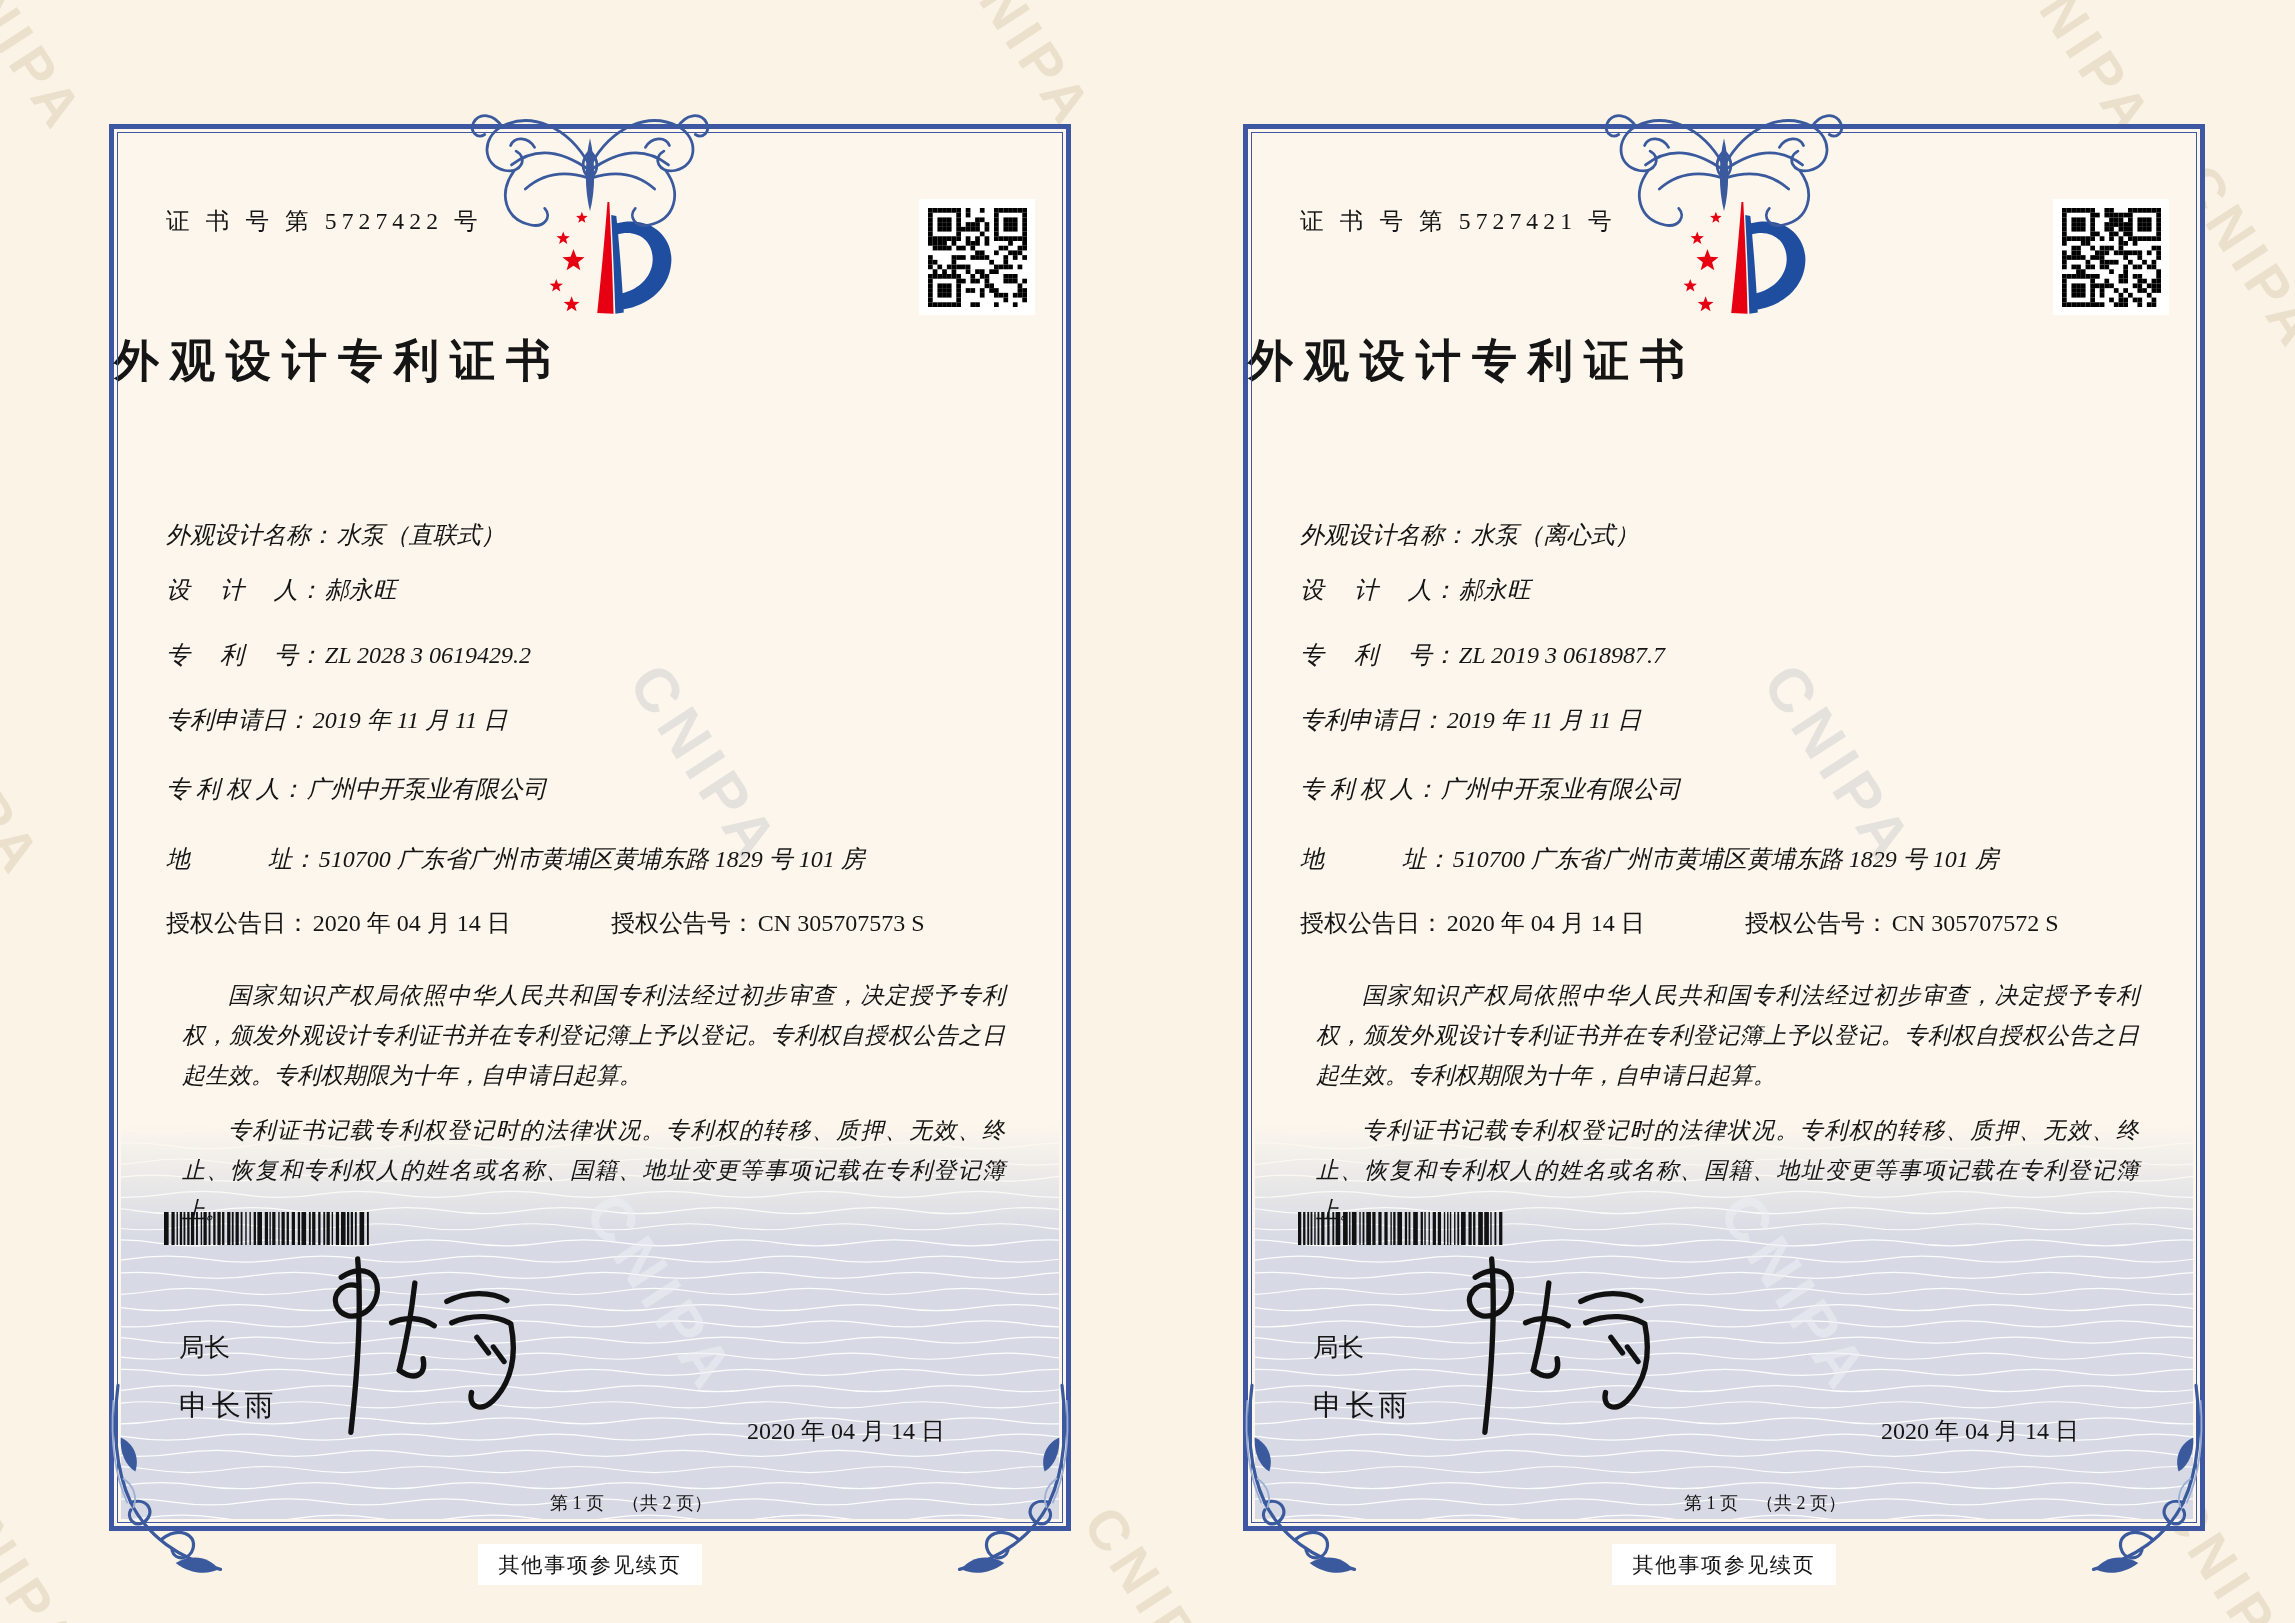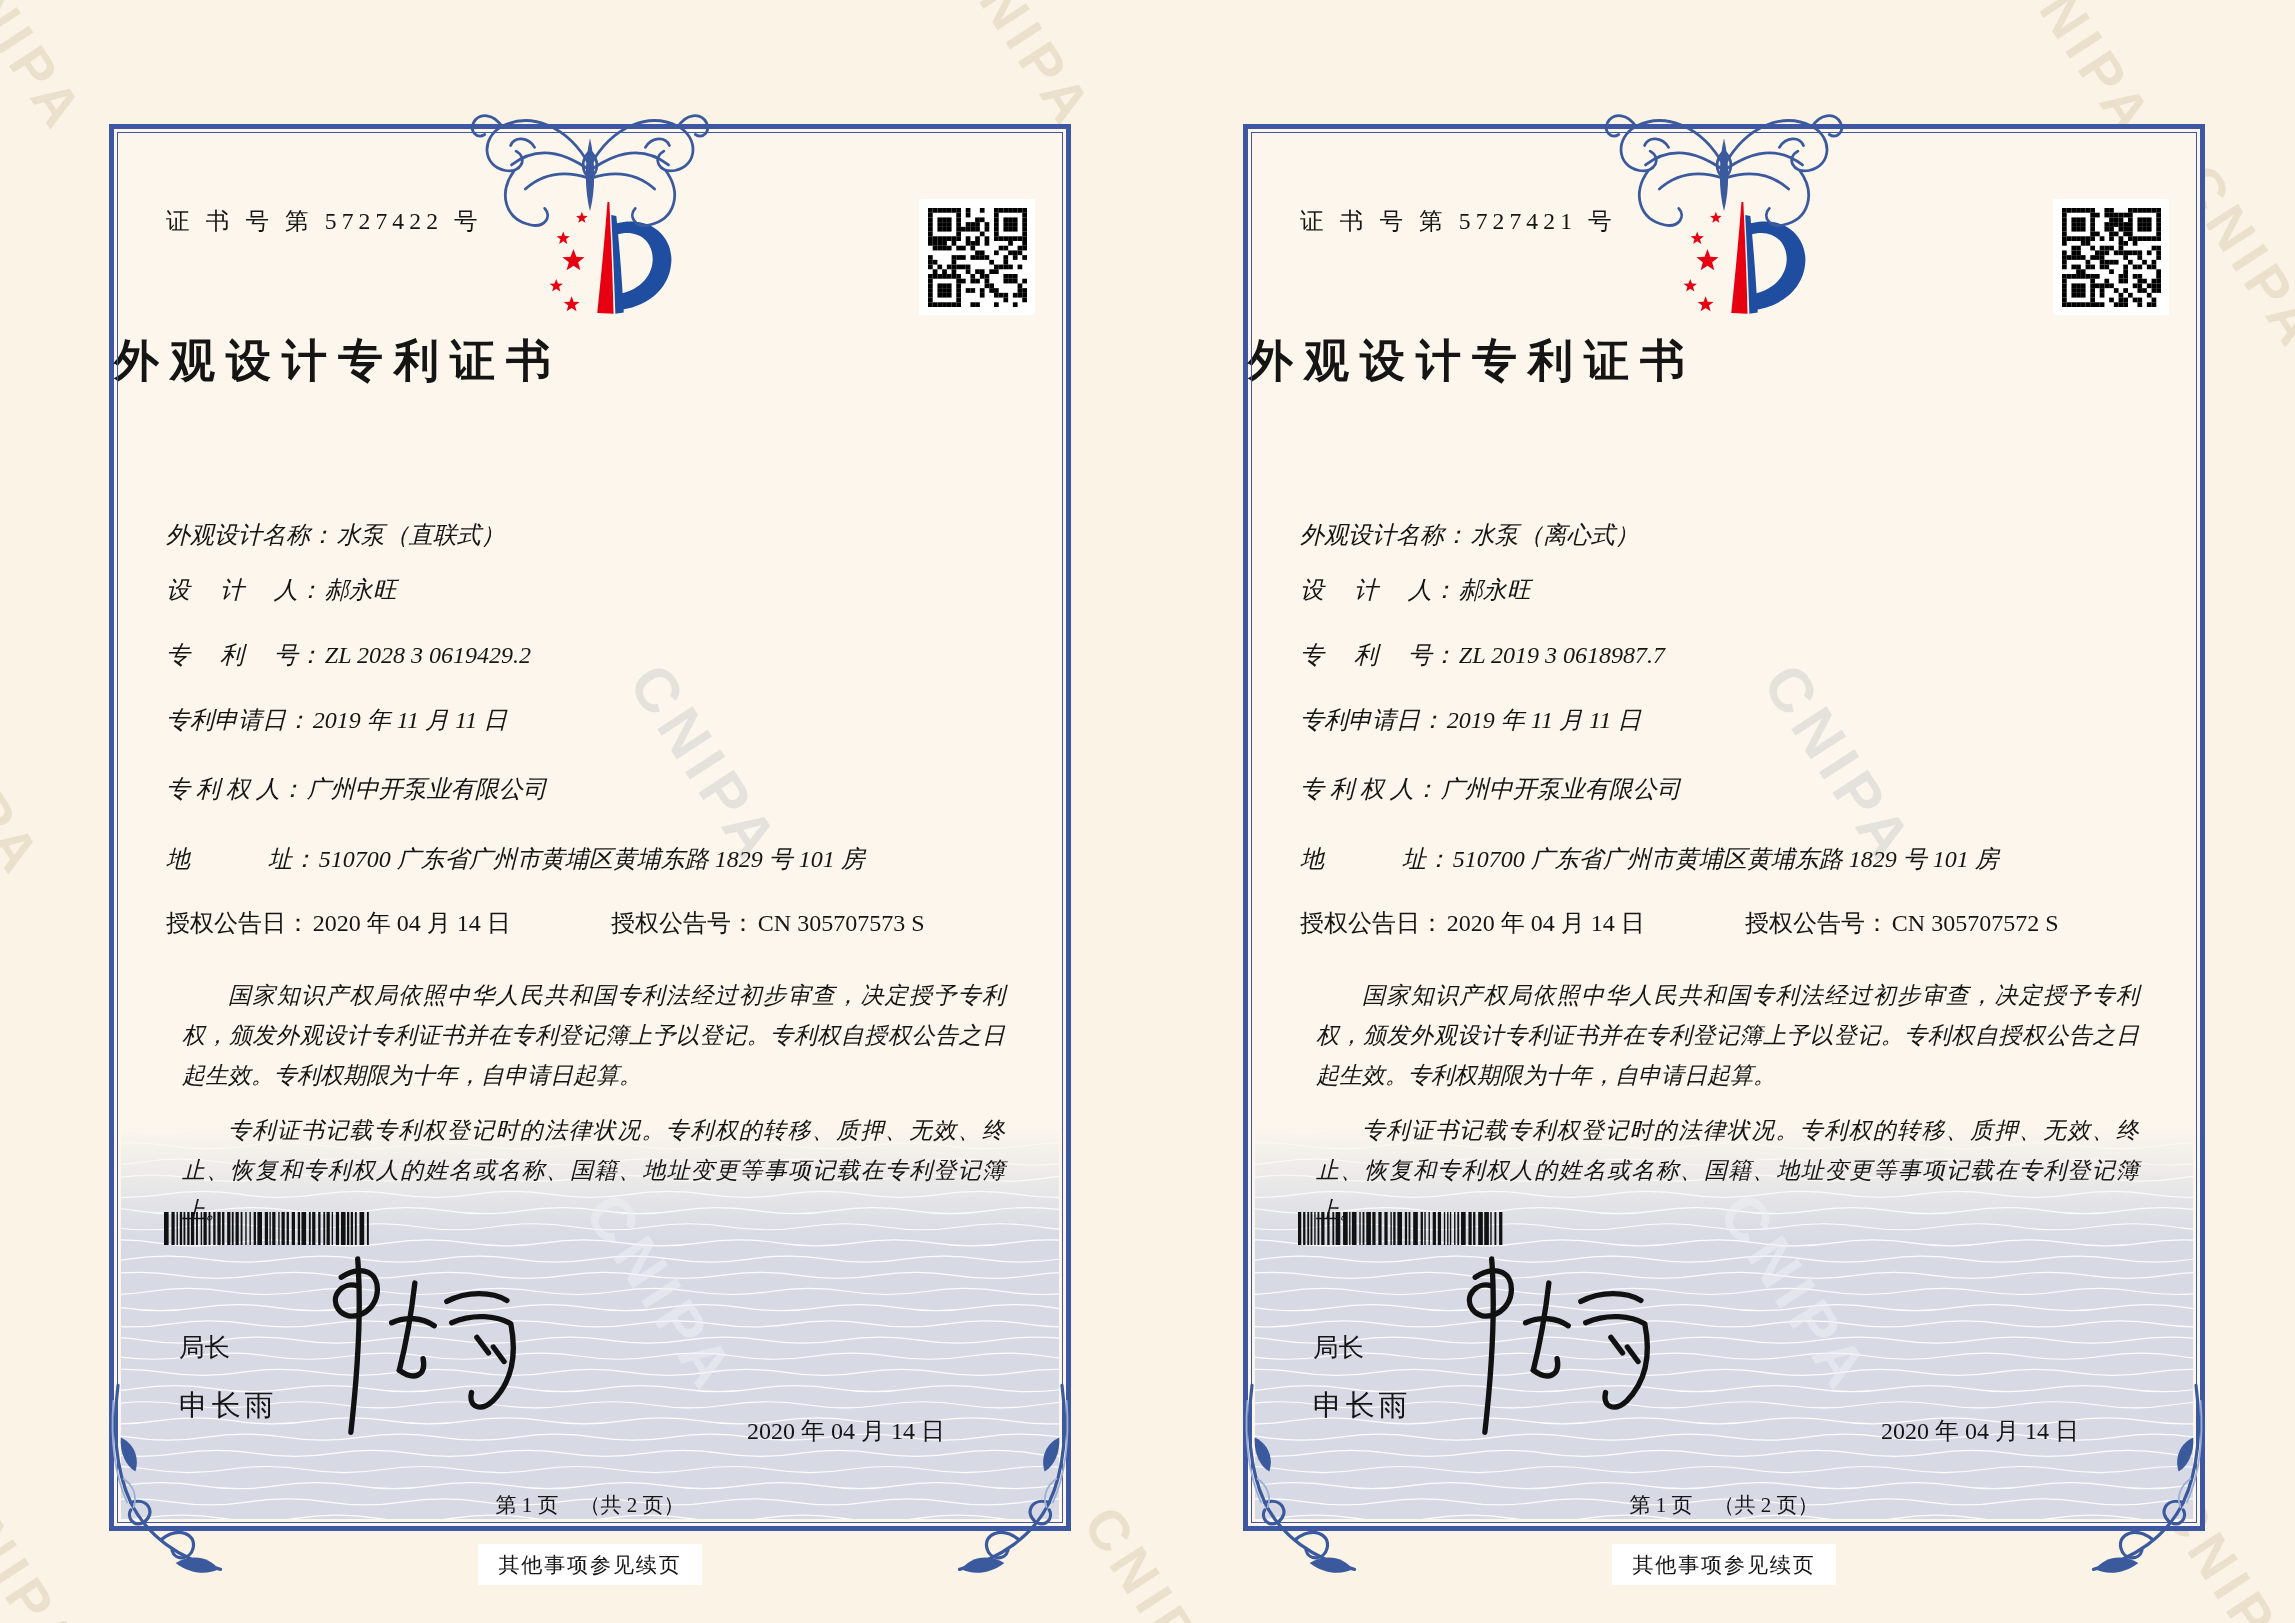--- a/index.html
+++ b/index.html
@@ -57,21 +57,21 @@
 
   .barcode{position:absolute;left:50px;top:1083px;width:209px;height:33px;z-index:3;}
   .barcode svg{width:100%;height:100%;}
 
   .director-label{position:absolute;left:65px;top:1201px;font-size:25.5px;z-index:3;}
   .director-name{position:absolute;left:65px;top:1257px;font-size:29px;letter-spacing:3.7px;z-index:3;}
   .signature{position:absolute;left:170px;top:1107px;width:252px;height:222px;z-index:3;}
 
   .sign-date{position:absolute;right:121px;top:1286px;font-size:24px;z-index:3;white-space:nowrap;}
 
-  .page-info{position:absolute;left:0;top:1362px;width:100%;text-align:center;font-size:21px;z-index:3;}
+  .page-info{position:absolute;left:0;top:1362px;width:100%;text-align:center;font-size:18px;z-index:3;padding-left:41px;}
 
   .footer-note{
     position:absolute;left:50%;top:1415px;transform:translateX(-50%);
     background:#fff;padding:6.5px 20.4px;font-size:21px;letter-spacing:1.9px;z-index:6;white-space:nowrap;
   }
 
   .top-ornament{position:absolute;left:50%;top:-37px;transform:translateX(-50%);
     width:300px;height:157px;z-index:7;pointer-events:none;}
   .corner{position:absolute;bottom:-55px;width:119px;height:200px;z-index:7;pointer-events:none;}
   .corner.bl{left:-7.4px;}

